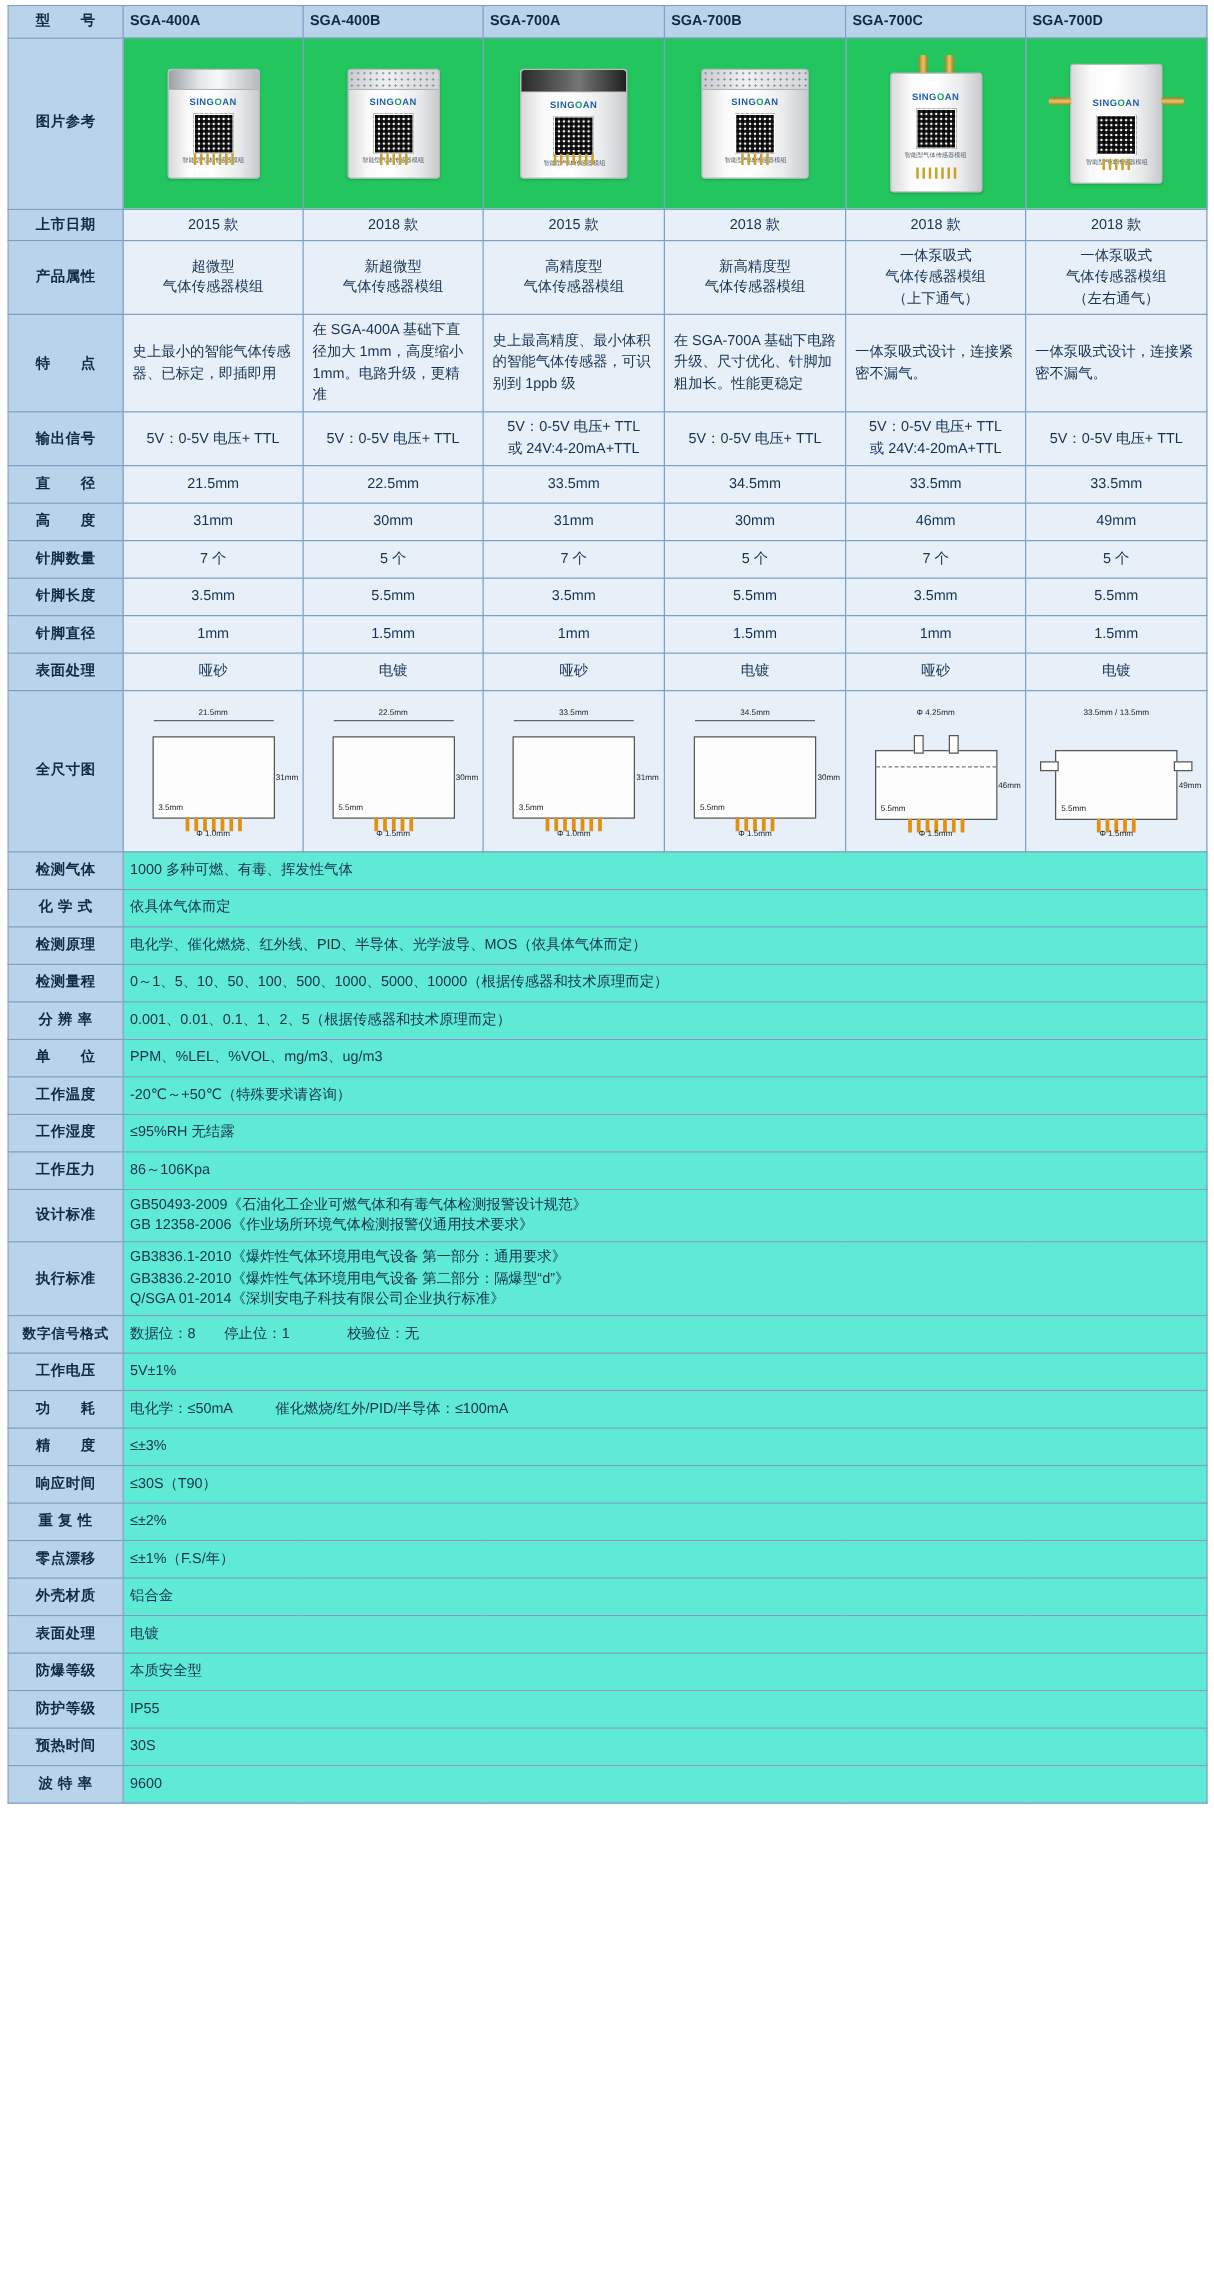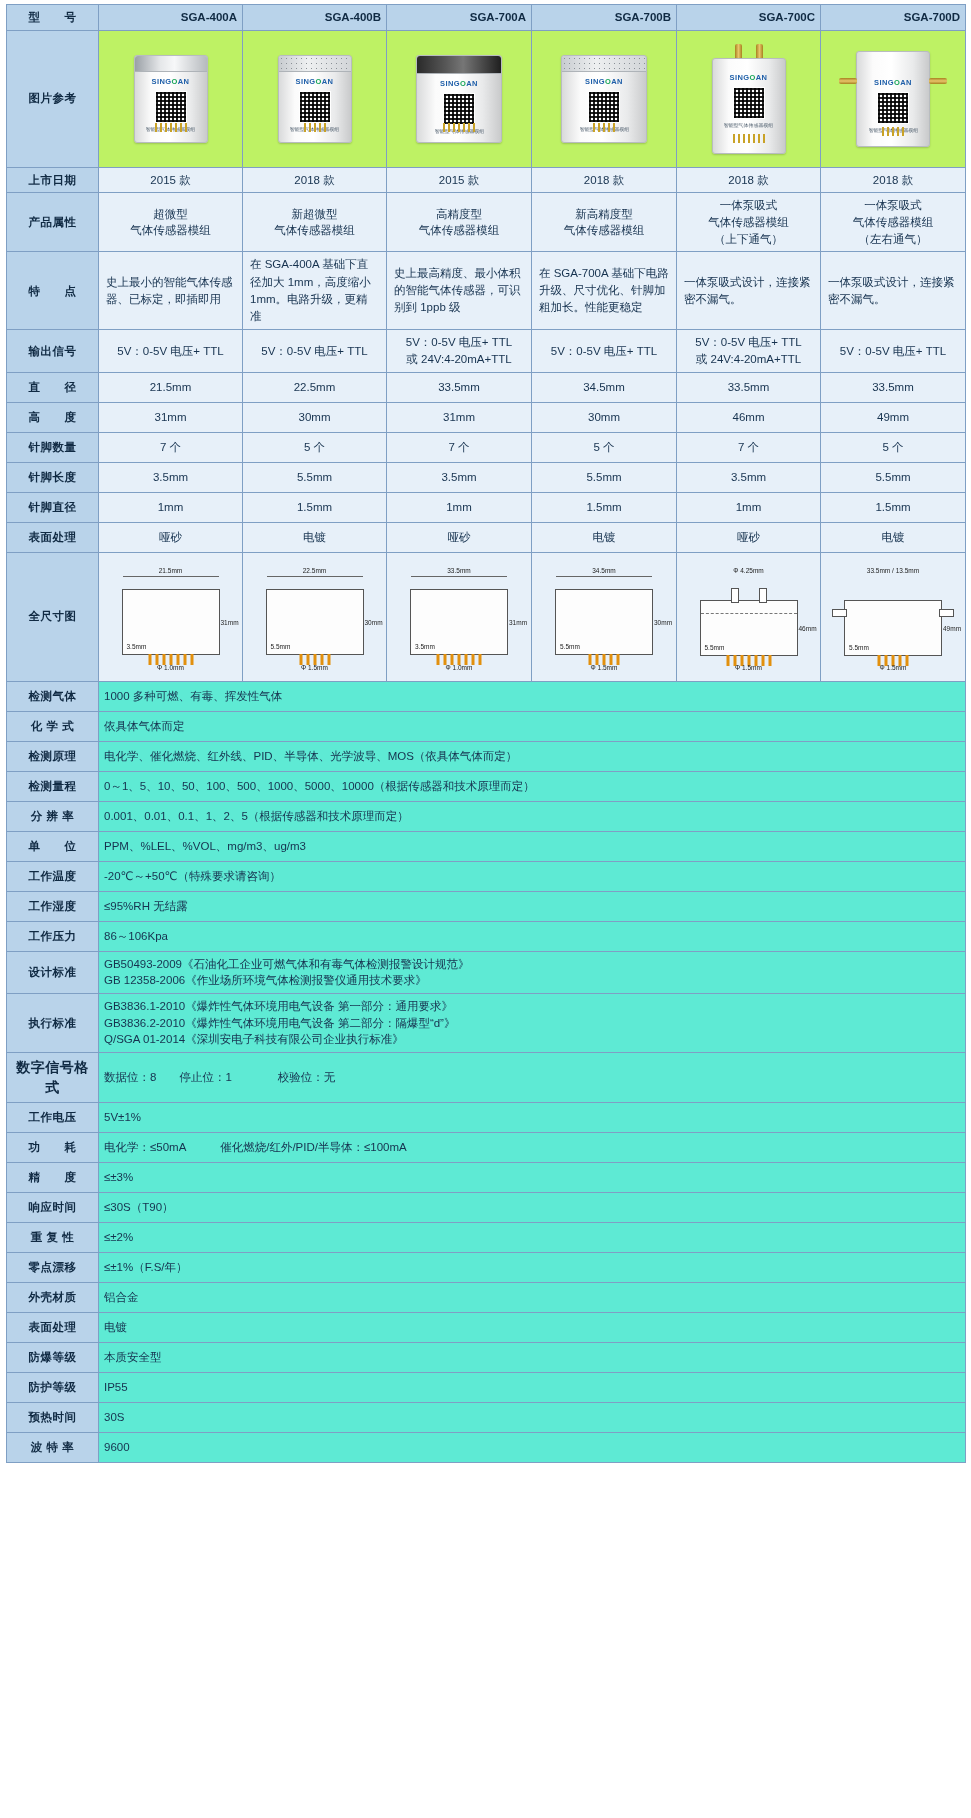--- a/index.html
+++ b/index.html
@@ -34,21 +34,21 @@
     width: 92px;
     background: #b9d3ea;
     text-align: center;
     font-weight: bold;
     font-size: 12.5px;
     letter-spacing: 0.5px;
     color: #102a43;
   }
   td.model-head {
     background: #b9d3ea;
-    text-align: right;
+    text-align: left;
     font-weight: bold;
     font-size: 12.5px;
     color: #102a43;
     margin-left: 42px;
   }
   td.cell {
     background: #e7f0f9;
     text-align: center;
     color: #16324f;
   }
@@ -59,21 +59,21 @@
     line-height: 1.5;
   }
   td.wide {
     background: #5eead4;
     text-align: left;
     padding-left: 8px;
     color: #16324f;
     font-size: 11.5px;
   }
   td.img-cell {
-    background: #bef264;
+    background: #22c55e;
     height: 128px;
     padding: 2px;
     text-align: center;
   }
   td.dim-cell {
     background: #e7f0f9;
     height: 120px;
     padding: 2px;
     text-align: center;
   }
@@ -718,21 +718,21 @@
         <td class="wide pre" colspan="6" style="white-space: pre-line;">GB50493-2009《石油化工企业可燃气体和有毒气体检测报警设计规范》
 GB 12358-2006《作业场所环境气体检测报警仪通用技术要求》</td>
       </tr>
       <tr style="height:56px">
         <td class="label">执行标准</td>
         <td class="wide pre" colspan="6" style="white-space: pre-line;">GB3836.1-2010《爆炸性气体环境用电气设备 第一部分：通用要求》
 GB3836.2-2010《爆炸性气体环境用电气设备 第二部分：隔爆型“d”》
 Q/SGA 01-2014《深圳安电子科技有限公司企业执行标准》</td>
       </tr>
       <tr style="height:30px">
-        <td class="label" style="font-size:14px">数字信号格式</td>
+        <td class="label" style="font-size:11px">数字信号格式</td>
         <td class="wide" colspan="6">数据位：8　　停止位：1　　　　校验位：无</td>
       </tr>
       <tr style="height:30px">
         <td class="label">工作电压</td>
         <td class="wide" colspan="6">5V±1%</td>
       </tr>
       <tr style="height:30px">
         <td class="label">功　　耗</td>
         <td class="wide" colspan="6">电化学：≤50mA　　　催化燃烧/红外/PID/半导体：≤100mA</td>
       </tr>

